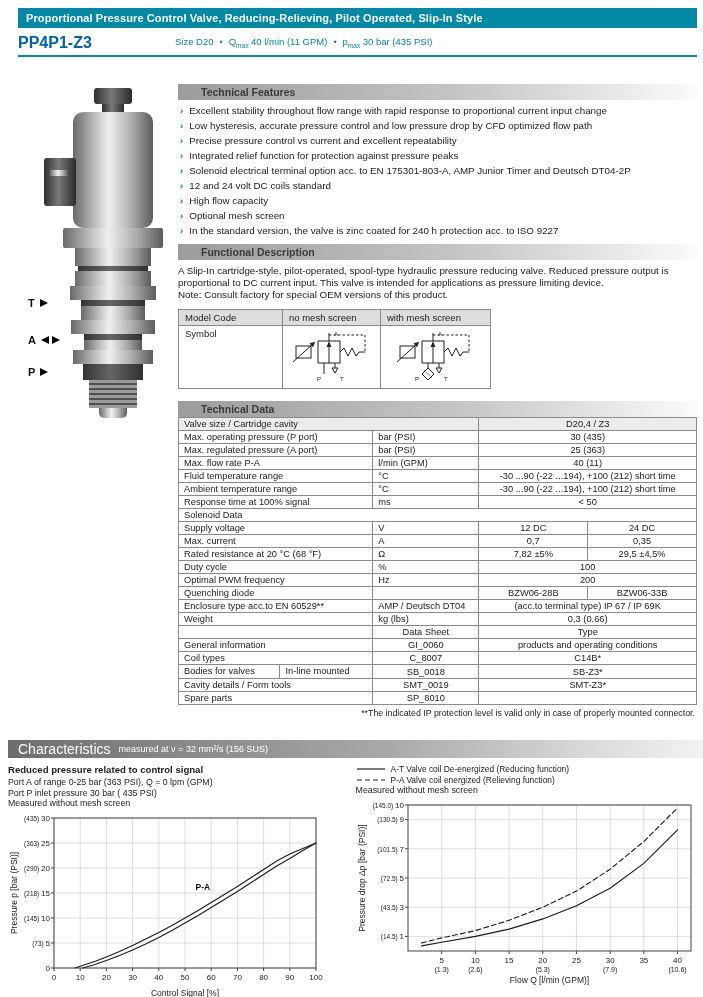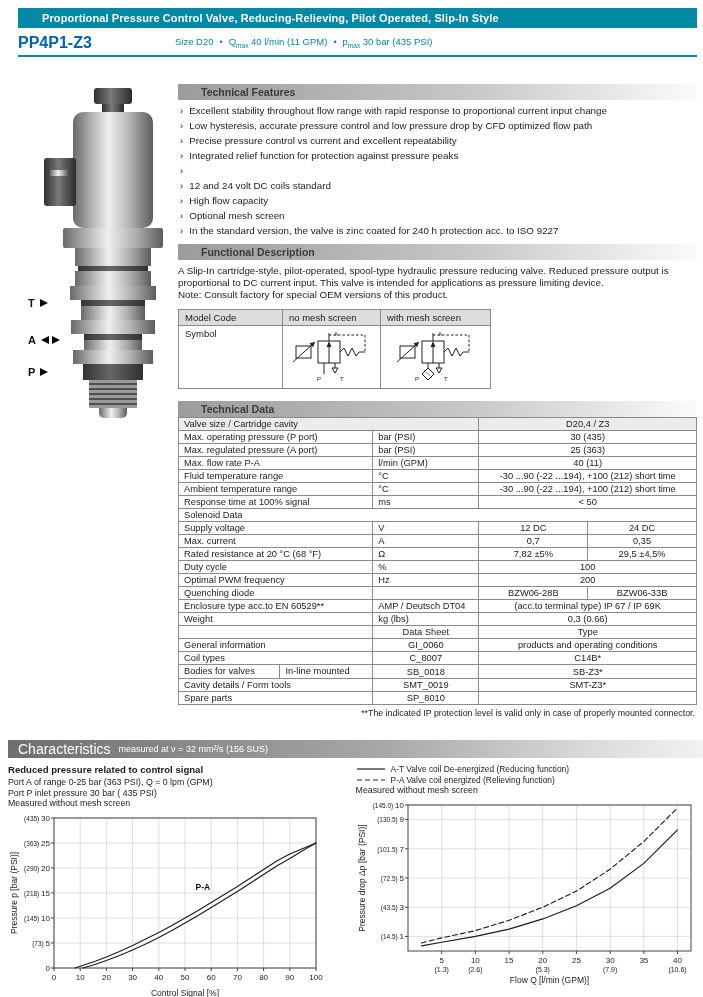--- a/index.html
+++ b/index.html
@@ -1,21 +1,21 @@
 <!DOCTYPE html>
 <html><head>
 <meta charset="utf-8">
 <style>
   *{margin:0;padding:0;box-sizing:border-box}
   html,body{background:#fff}
   body{font-family:"Liberation Sans","DejaVu Sans",sans-serif;color:#1c1c1c}
   .page{position:relative;width:703px;height:997px;background:#fff;overflow:hidden}
 
   .top-bar{position:absolute;left:18px;right:6px;top:8px;height:20px;background:#0289a5;
-    color:#fff;font-size:11px;font-weight:bold;line-height:20px;padding-left:24px;letter-spacing:.1px}
+    color:#fff;font-size:11px;font-weight:bold;line-height:20px;padding-left:8px;letter-spacing:.1px}
 
   .model-row{position:absolute;left:18px;right:6px;top:30px;height:27px;border-bottom:2px solid #0289a5;
     display:flex;align-items:center}
   .model{color:#0063af;font-weight:bold;font-size:16px;width:157px}
   .subtitle{color:#0289a5;font-size:9.5px;display:flex;align-items:baseline;gap:6px}
   .subtitle sub{font-size:6.5px}
   .dot{font-size:9px}
 
   
   .left-col{position:absolute;left:18px;top:58px;width:160px;height:690px}
@@ -147,20 +147,21 @@
         <li>
           <span class="bullet">›</span>
           <span>Precise pressure control vs current and excellent repeatability</span>
         </li>
         <li>
           <span class="bullet">›</span>
           <span>Integrated relief function for protection against pressure peaks</span>
         </li>
         <li>
           <span class="bullet">›</span>
+          <span>Solenoid electrical terminal option acc. to EN 175301-803-A, AMP Junior Timer and Deutsch DT04-2P</span>
         </li>
         <li>
           <span class="bullet">›</span>
           <span>12 and 24 volt DC coils standard</span>
         </li>
         <li>
           <span class="bullet">›</span>
           <span>High flow capacity</span>
         </li>
         <li>

